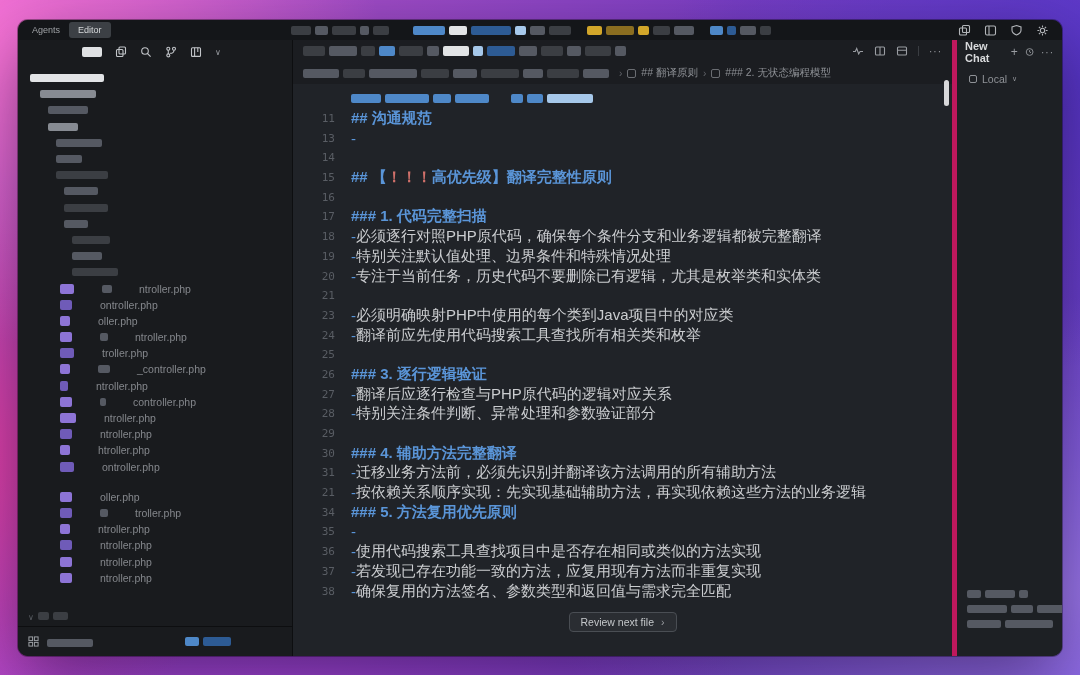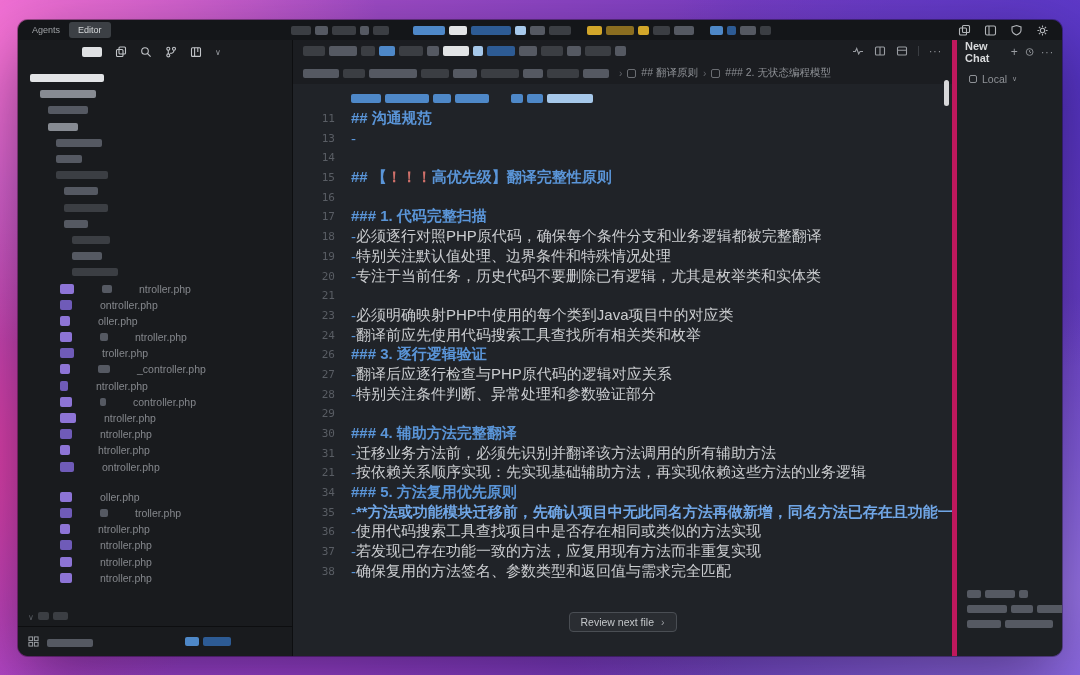--- a/index.html
+++ b/index.html
@@ -421,20 +421,23 @@
             <span class="ln">23</span>
             <span class="seg seg-dash">- </span>
             <span class="seg seg-body">必须明确映射PHP中使用的每个类到Java项目中的对应类</span>
           </div>
           <div class="code-line">
             <span class="ln">24</span>
             <span class="seg seg-dash">- </span>
             <span class="seg seg-body">翻译前应先使用代码搜索工具查找所有相关类和枚举</span>
           </div>
           <div class="code-line">
+            <span class="ln">25</span>
+          </div>
+          <div class="code-line">
             <span class="ln">26</span>
             <span class="seg seg-h">### 3. 逐行逻辑验证</span>
           </div>
           <div class="code-line">
             <span class="ln">27</span>
             <span class="seg seg-dash">- </span>
             <span class="seg seg-body">翻译后应逐行检查与PHP原代码的逻辑对应关系</span>
           </div>
           <div class="code-line">
             <span class="ln">28</span>
@@ -458,21 +461,20 @@
             <span class="seg seg-dash">- </span>
             <span class="seg seg-body">按依赖关系顺序实现：先实现基础辅助方法，再实现依赖这些方法的业务逻辑</span>
           </div>
           <div class="code-line">
             <span class="ln">34</span>
             <span class="seg seg-h">### 5. 方法复用优先原则</span>
           </div>
           <div class="code-line">
             <span class="ln">35</span>
             <span class="seg seg-dash">- </span>
-            <span class="seg seg-bold">**方法或功能模块迁移前，先确认项目中无此同名方法再做新增，同名方法已存在且功能一</span>
           </div>
           <div class="code-line">
             <span class="ln">36</span>
             <span class="seg seg-dash">- </span>
             <span class="seg seg-body">使用代码搜索工具查找项目中是否存在相同或类似的方法实现</span>
           </div>
           <div class="code-line">
             <span class="ln">37</span>
             <span class="seg seg-dash">- </span>
             <span class="seg seg-body">若发现已存在功能一致的方法，应复用现有方法而非重复实现</span>

